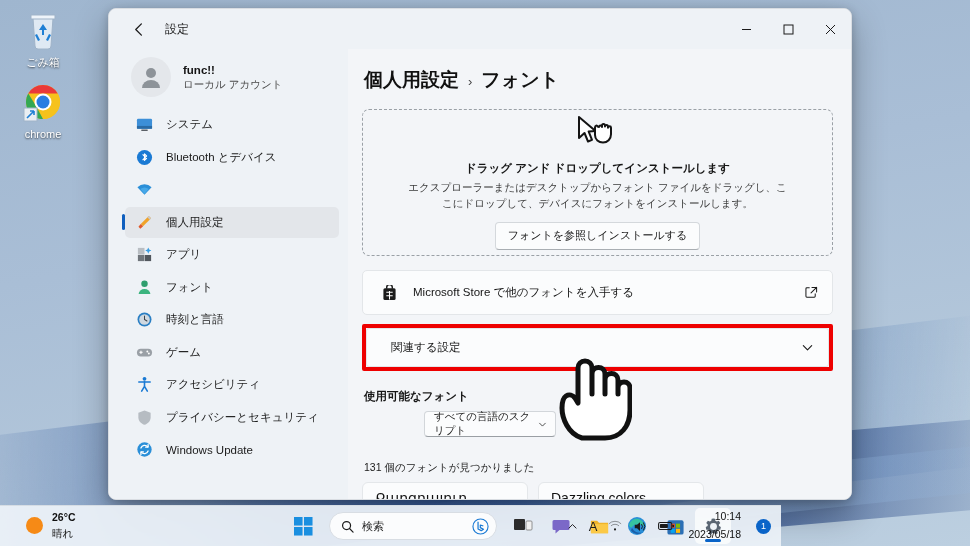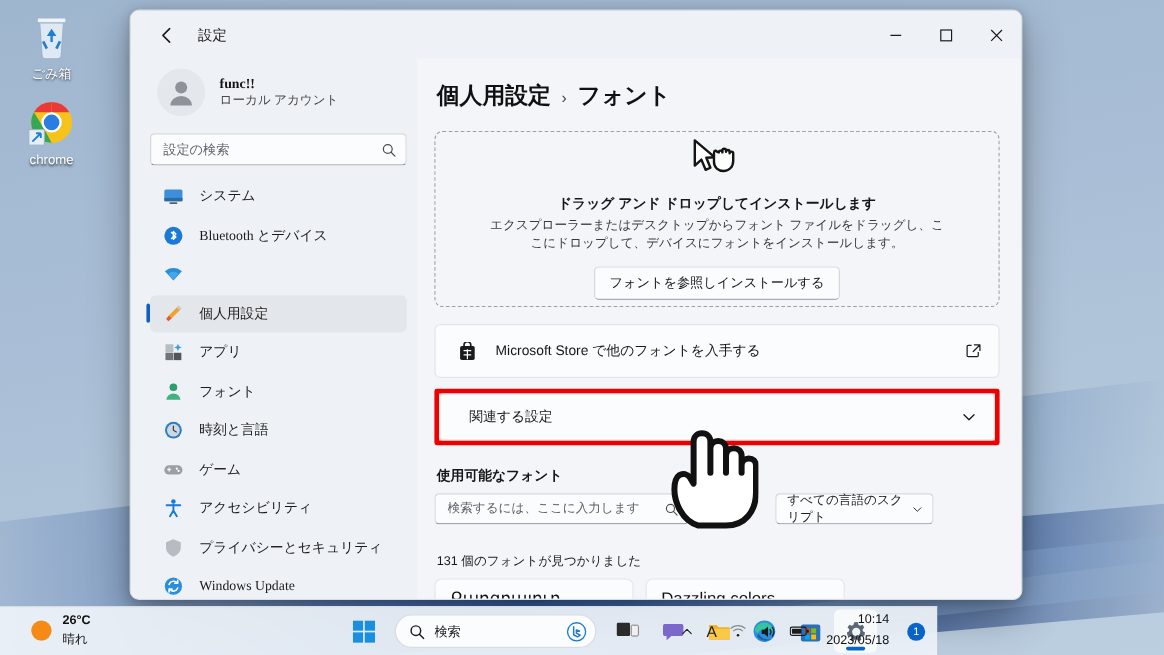--- a/index.html
+++ b/index.html
@@ -86,21 +86,20 @@
   }
 
   .body-row { display: flex; flex: 1 1 auto; min-height: 0; }
 
   
   .sidebar {
     width: 239px; flex: 0 0 239px;
     background: #eef2f6;
     padding: 0 9px 0 16px;
     overflow: hidden;
-    font-family: Liberation Serif, serif;
   }
   .account {
     display: flex; align-items: center;
     padding: 8px 0 12px 6px;
   }
   .avatar {
     width: 40px; height: 40px; border-radius: 50%;
     background: #e4e7eb;
     display: flex; align-items: center; justify-content: center;
     flex: 0 0 40px;
@@ -393,27 +392,20 @@
             <circle cx="13" cy="9" r="5" fill="#8d9399"></circle>
             <path d="M4 24 a9 8 0 0 1 18 0 z" fill="#8d9399"></path>
           </svg>
         </div>
         <div class="acct-text">
           <div class="acct-name">func!!</div>
           <div class="acct-sub">ローカル アカウント</div>
         </div>
       </div>
 
-      <div class="search-box">
-        <input placeholder="設定の検索" style="">
-        <svg width="12" height="12" viewBox="0 0 14 14">
-          <circle cx="6" cy="6" r="4.3" fill="none" stroke="#4a4e53" stroke-width="1.2"></circle>
-          <path d="M9.2 9.2 L13 13" stroke="#4a4e53" stroke-width="1.2" stroke-linecap="round"></path>
-        </svg>
-      </div>
 
       <ul class="nav">
 
         <li class="nav-item">
           <span class="nav-ico">
             <svg width="17" height="17" viewBox="0 0 18 18">
                 <rect x="1" y="3" width="16" height="10.5" rx="1.4" fill="#3c8fd8"></rect>
                 <rect x="1" y="10.5" width="16" height="3" rx="0" fill="#2a6ba5"></rect>
                 <rect x="5.5" y="14.4" width="7" height="1.4" rx=".6" fill="#5a6066"></rect>
               </svg>
@@ -575,27 +567,20 @@
             <svg width="13" height="13" viewBox="0 0 14 14">
                 <path d="M2.5 5 L7 9.5 L11.5 5" fill="none" stroke="#1b1b1b" stroke-width="1.2" stroke-linecap="round" stroke-linejoin="round"></path>
               </svg>
           </span>
         </div>
       </div>
 
       <div class="section-title">使用可能なフォント</div>
 
       <div class="filter-row">
-        <div class="font-search">
-          <input placeholder="検索するには、ここに入力します" style="">
-          <svg width="11" height="11" viewBox="0 0 14 14">
-            <circle cx="6" cy="6" r="4.3" fill="none" stroke="#4a4e53" stroke-width="1.2"></circle>
-            <path d="M9.2 9.2 L13 13" stroke="#4a4e53" stroke-width="1.2" stroke-linecap="round"></path>
-          </svg>
-        </div>
         <div class="script-select">
           <span>すべての言語のスクリプト</span>
           <svg width="11" height="11" viewBox="0 0 14 14">
               <path d="M2.5 5 L7 9.5 L11.5 5" fill="none" stroke="#1b1b1b" stroke-width="1.2" stroke-linecap="round" stroke-linejoin="round"></path>
             </svg>
         </div>
       </div>
 
       <div class="found-count">131 個のフォントが見つかりました</div>
 

